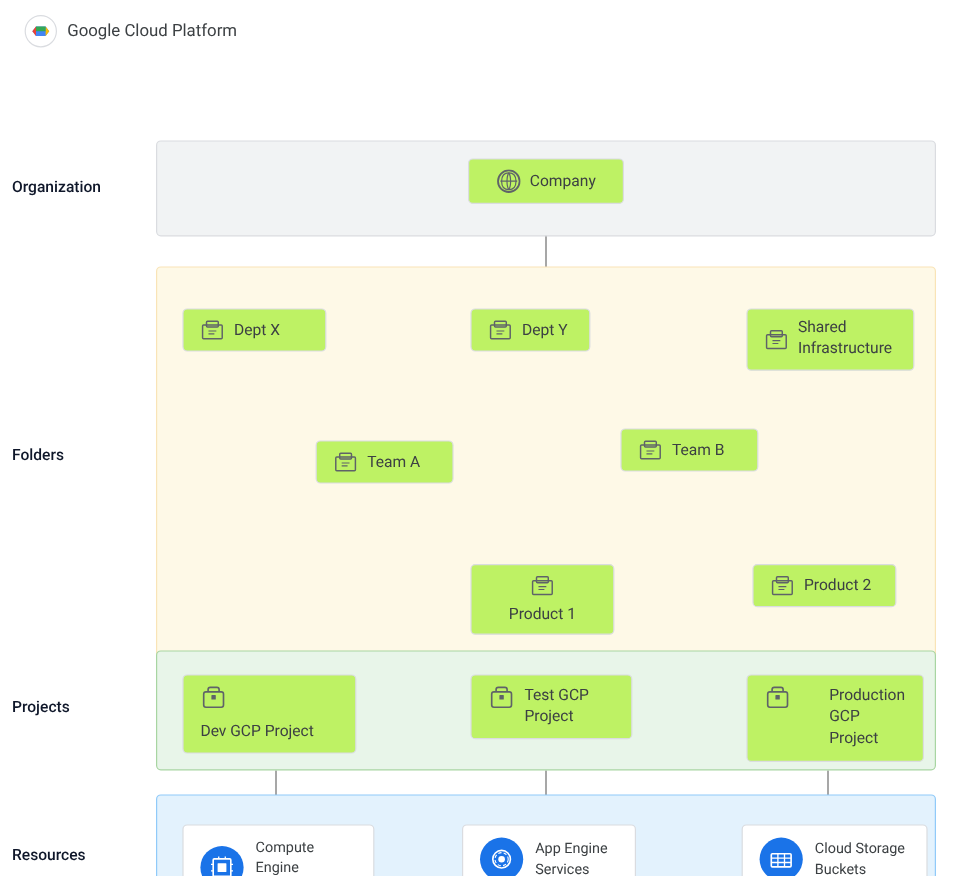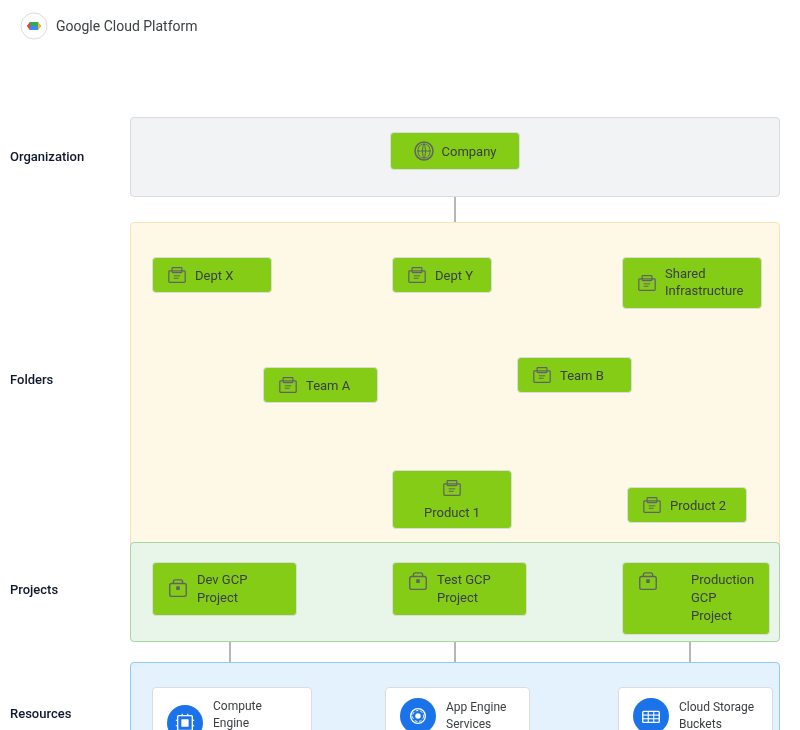--- a/index.html
+++ b/index.html
@@ -84,21 +84,21 @@
       left: 130px;
       width: 650px;
       height: 105px;
       background: #e3f2fd;
       border: 1px solid #90caf9;
     }
 
     
     .node {
       position: absolute;
-      background: #84cc16;
+      background: #bef264;
       border: 1px solid #dadce0;
       border-radius: 4px;
       display: flex;
       align-items: center;
       gap: 8px;
       padding: 8px 14px;
       font-size: 13px;
       color: #3c4043;
       white-space: nowrap;
     }
@@ -304,33 +304,33 @@
       <svg width="20" height="18" viewBox="0 0 24 22">
         <rect x="2" y="6" width="20" height="14" rx="1" fill="none" stroke="#5f6368" stroke-width="1.5"></rect>
         <rect x="6" y="2" width="12" height="6" rx="1" fill="none" stroke="#5f6368" stroke-width="1.5"></rect>
         <line x1="8" y1="12" x2="16" y2="12" stroke="#5f6368" stroke-width="1.2"></line>
         <line x1="8" y1="15" x2="14" y2="15" stroke="#5f6368" stroke-width="1.2"></line>
       </svg>
     </div>
     <span>Product 1</span>
   </div>
 
-  <div class="node" style="top: 418px; left: 627px; width: 120px; margin-top: 17px;">
+  <div class="node" style="top: 418px; left: 627px; width: 120px;">
     <div class="node-icon">
       <svg width="20" height="18" viewBox="0 0 24 22">
         <rect x="2" y="6" width="20" height="14" rx="1" fill="none" stroke="#5f6368" stroke-width="1.5"></rect>
         <rect x="6" y="2" width="12" height="6" rx="1" fill="none" stroke="#5f6368" stroke-width="1.5"></rect>
         <line x1="8" y1="12" x2="16" y2="12" stroke="#5f6368" stroke-width="1.2"></line>
         <line x1="8" y1="15" x2="14" y2="15" stroke="#5f6368" stroke-width="1.2"></line>
       </svg>
     </div>
     <span>Product 2</span>
   </div>
 
-  <div class="node" style="top: 510px; left: 152px; width: 145px; align-items: center;">
+  <div class="node" style="top: 510px; left: 152px; width: 145px; align-items: flex-start; flex-direction: column;">
     <div class="node-icon">
       <svg width="22" height="22" viewBox="0 0 24 24">
         <rect x="3" y="6" width="18" height="14" rx="2" fill="none" stroke="#5f6368" stroke-width="1.5"></rect>
         <path d="M7 6 V4 Q7 2 9 2 L15 2 Q17 2 17 4 V6" fill="none" stroke="#5f6368" stroke-width="1.5"></path>
         <rect x="10" y="9" width="4" height="4" rx="0.5" fill="#5f6368"></rect>
       </svg>
     </div>
     <span style="white-space:normal; line-height:1.4;">Dev GCP Project</span>
   </div>
 

